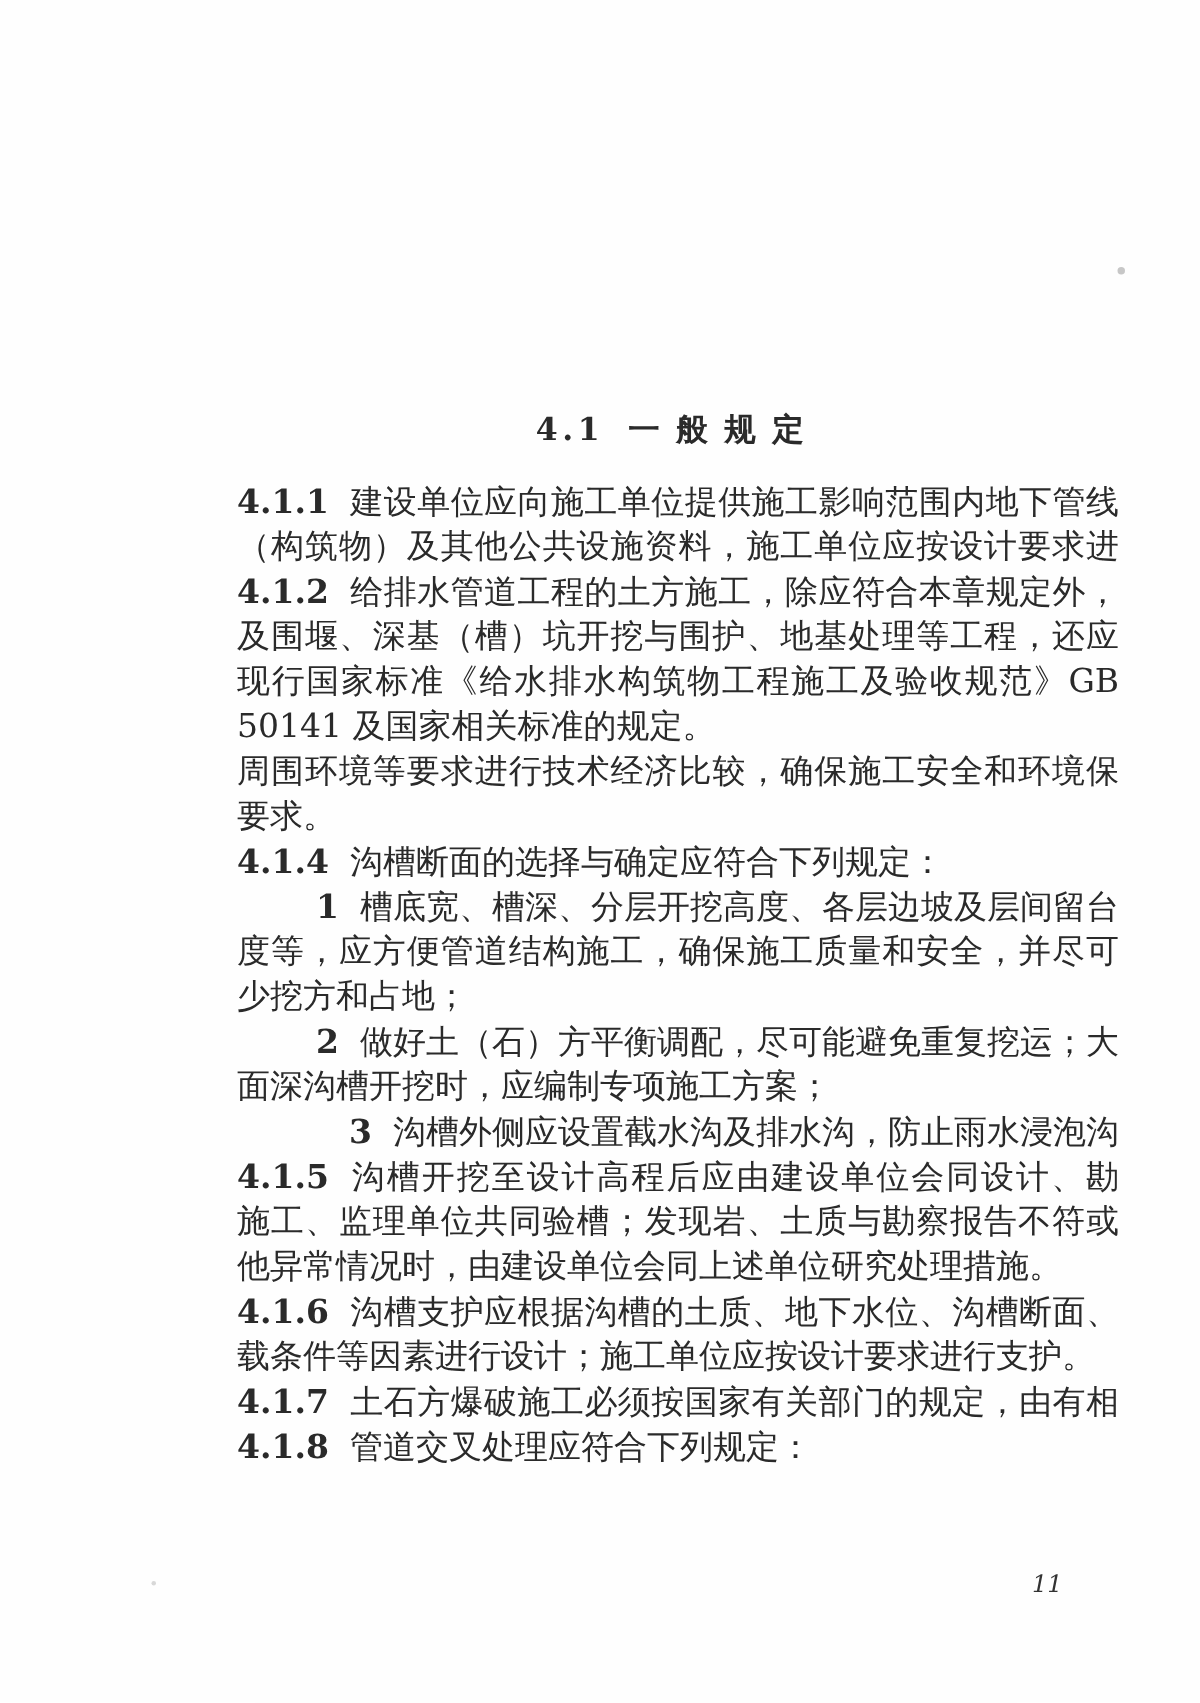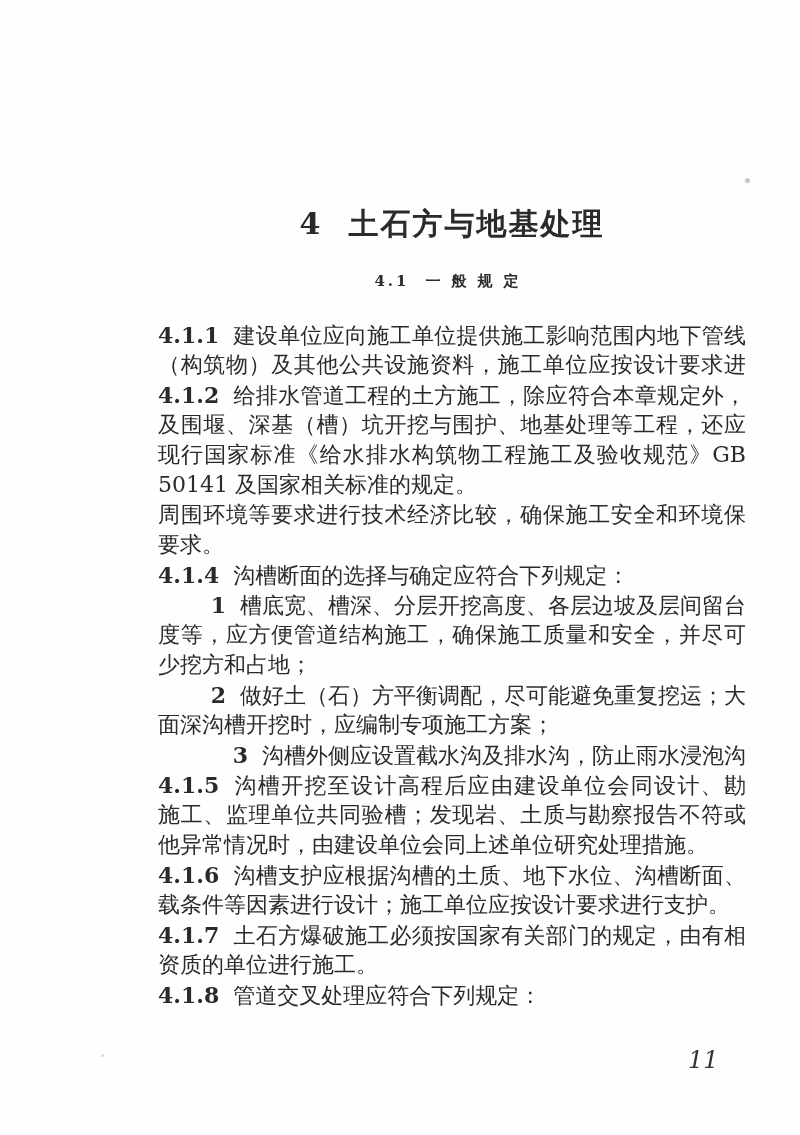--- a/index.html
+++ b/index.html
@@ -29,21 +29,21 @@
     white-space: nowrap;
   }
   .chap-num { margin-right: 28px; letter-spacing: 0; }
   .section-heading {
     position: absolute;
     top: 272px;
     left: 158px;
     width: 588px;
     margin: 0;
     text-align: center;
-    font-size: 15px;
+    font-size: 21px;
     font-weight: bold;
     white-space: nowrap;
   }
   .sec-num { margin-right: 16px; letter-spacing: 3px; }
   .sec-title { letter-spacing: 11px; }
   .body-text {
     position: absolute;
     top: 320px;
     left: 158px;
     width: 588px;
@@ -62,41 +62,38 @@
   }
   .line.indent { padding-left: 42px; text-align: right; }
   .num {
     font-weight: bold;
     margin-right: 14px;
   }
   .page-number {
     position: absolute;
     top: 1046px;
     left: 688px;
-    font-size: 24px;
+    font-size: 16px;
     font-style: italic;
     color: #333333;
   }
   .speck {
     position: absolute;
     border-radius: 50%;
     background: #c7c7c7;
     filter: blur(0.5px);
   }
   .speck-1 { left: 745px; top: 178px; width: 5px; height: 5px; }
   .speck-2 { left: 101px; top: 1054px; width: 3px; height: 3px; background: #d8d8d8; }
 </style>
 </head>
 <body>
 
 <div class="page">
 
-  <h1 class="chapter-title">
-    <span class="chap-num">4</span><span class="chap-text">土石方与地基处理</span>
-  </h1>
 
   <h2 class="section-heading">
     <span class="sec-num">4.1</span><span class="sec-title">一般规定</span>
   </h2>
 
   <div class="body-text">
       <div class="line justify"><span class="num">4.1.1</span><span>建设单位应向施工单位提供施工影响范围内地下管线</span></div>
       <div class="line justify"><span>（构筑物）及其他公共设施资料，施工单位应按设计要求进行支护。</span></div>
       <div class="line justify"><span class="num">4.1.2</span><span>给排水管道工程的土方施工，除应符合本章规定外，涉</span></div>
       <div class="line justify"><span>及围堰、深基（槽）坑开挖与围护、地基处理等工程，还应符合</span></div>
@@ -110,21 +107,20 @@
       <div class="line"><span>少挖方和占地；</span></div>
       <div class="line justify indent"><span class="num">2</span><span>做好土（石）方平衡调配，尽可能避免重复挖运；大断</span></div>
       <div class="line"><span>面深沟槽开挖时，应编制专项施工方案；</span></div>
       <div class="line indent"><span class="num">3</span><span>沟槽外侧应设置截水沟及排水沟，防止雨水浸泡沟槽。</span></div>
       <div class="line justify"><span class="num">4.1.5</span><span>沟槽开挖至设计高程后应由建设单位会同设计、勘察、</span></div>
       <div class="line justify"><span>施工、监理单位共同验槽；发现岩、土质与勘察报告不符或有其</span></div>
       <div class="line"><span>他异常情况时，由建设单位会同上述单位研究处理措施。</span></div>
       <div class="line justify"><span class="num">4.1.6</span><span>沟槽支护应根据沟槽的土质、地下水位、沟槽断面、荷</span></div>
       <div class="line"><span>载条件等因素进行设计；施工单位应按设计要求进行支护。</span></div>
       <div class="line justify"><span class="num">4.1.7</span><span>土石方爆破施工必须按国家有关部门的规定，由有相应</span></div>
-      <div class="line"><span>资质的单位进行施工。</span></div>
       <div class="line"><span class="num">4.1.8</span><span>管道交叉处理应符合下列规定：</span></div>
     </div>
 
   <div class="page-number">11</div>
 
   <div class="speck speck-1"></div>
   <div class="speck speck-2"></div>
 
 </div>
 

